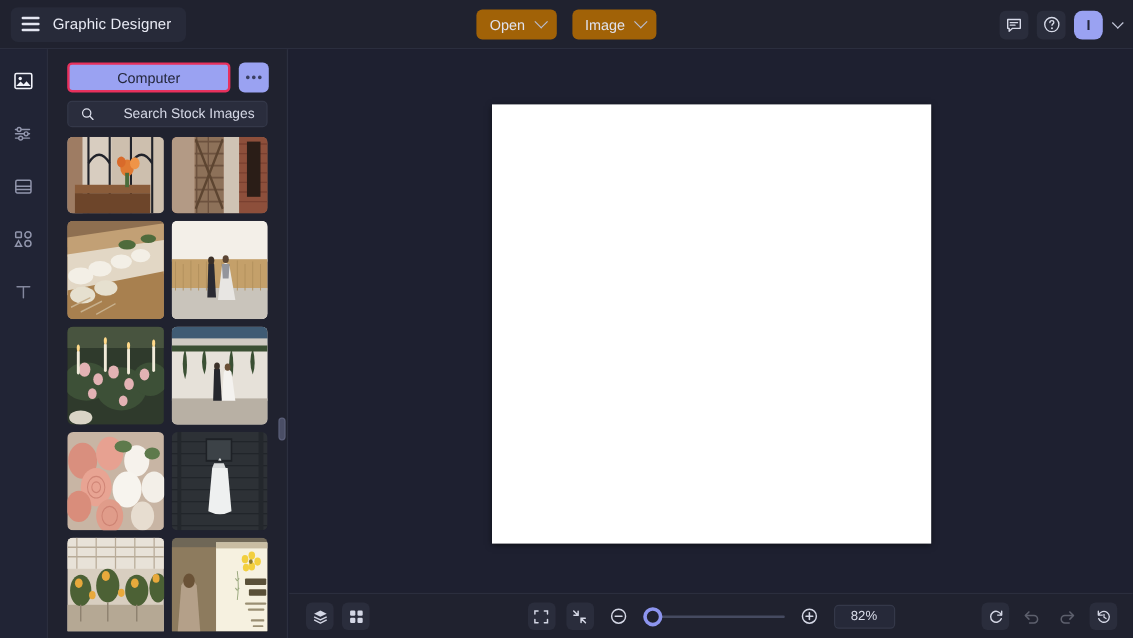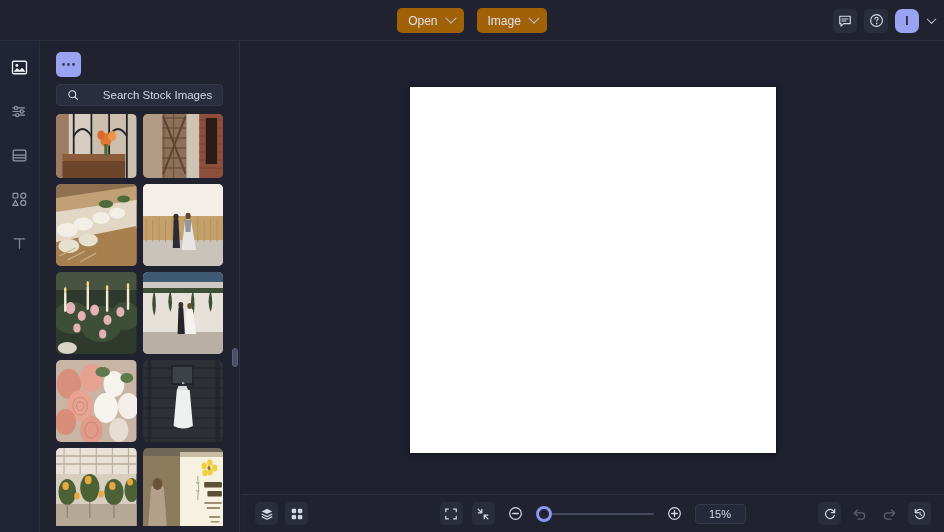--- a/index.html
+++ b/index.html
@@ -165,20 +165,28 @@
     color: #d9dce9; font-size: 11px; cursor: text;
   }
   .dim { opacity: .34; }
 </style>
 </head>
 <body>
 
 <div id="app">
 
   <div class="topbar">
+    <div class="brand">
+      <span class="hamburger">
+          <i></i>
+          <i></i>
+          <i></i>
+        </span>
+      <span class="brand-title">Graphic Designer</span>
+    </div>
 
     <div class="topcenter">
       <div class="top-btn">
         <span>Open</span>
         <span class="chev"></span>
       </div>
       <div class="top-btn">
         <span>Image</span>
         <span class="chev"></span>
       </div>
@@ -244,20 +252,23 @@
     <div class="rail-item">
       <svg width="17" height="17" viewBox="0 0 18 18">
         <path d="M3.4 4.2h11.2M9 4.2v9.8" fill="none" stroke="#83879d" stroke-width="1.3" stroke-linecap="round"></path>
       </svg>
     </div>
   </div>
 
   <div class="panel">
 
     <div class="src-row">
+      <div class="computer-btn">
+        <span>Computer</span>
+      </div>
       <div class="dots-btn">
         <i></i>
           <i></i>
           <i></i>
       </div>
     </div>
 
     <div class="search-row">
       <div class="search-field">
         <svg width="12" height="12" viewBox="0 0 16 16">
@@ -562,21 +573,21 @@
         <span class="slider-track"></span>
         <span class="slider-knob"></span>
       </span>
       <span class="bb-icon">
         <svg width="15" height="15" viewBox="0 0 16 16">
           <circle cx="8" cy="8" r="6.2" fill="none" stroke="#d4d7e5" stroke-width="1.3"></circle>
           <path d="M5 8h6M8 5v6" stroke="#d4d7e5" stroke-width="1.4" stroke-linecap="round"></path>
         </svg>
       </span>
       <span class="zoom-field">
-        <span>15%</span>
+        <span>82%</span>
       </span>
     </div>
 
     <div class="bb-right">
       <div class="bb-btn">
         <svg width="14" height="14" viewBox="0 0 16 16">
           <path d="M13 6.2A5.2 5.2 0 1 0 13 9.8" fill="none" stroke="#d4d7e5" stroke-width="1.35" stroke-linecap="round"></path>
           <path d="M13.4 2.6v3.8h-3.8" fill="none" stroke="#d4d7e5" stroke-width="1.35" stroke-linecap="round" stroke-linejoin="round"></path>
         </svg>
       </div>

